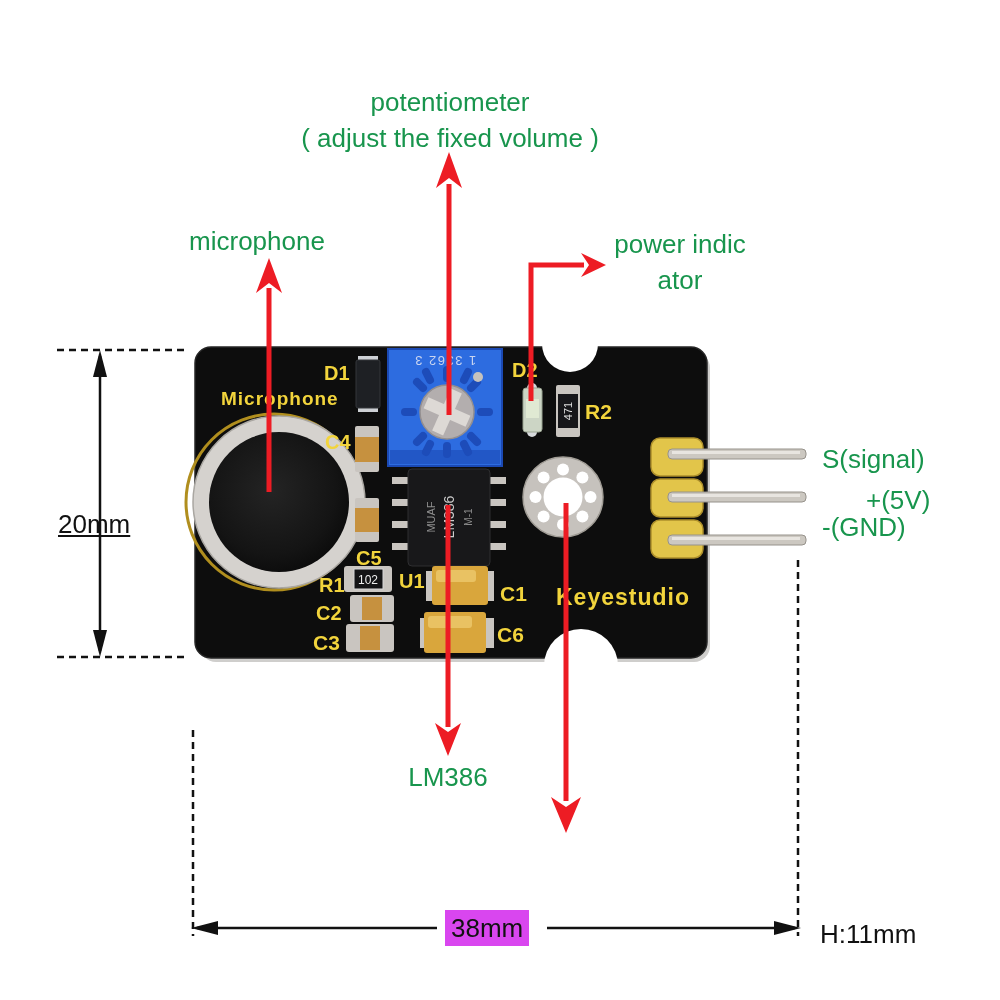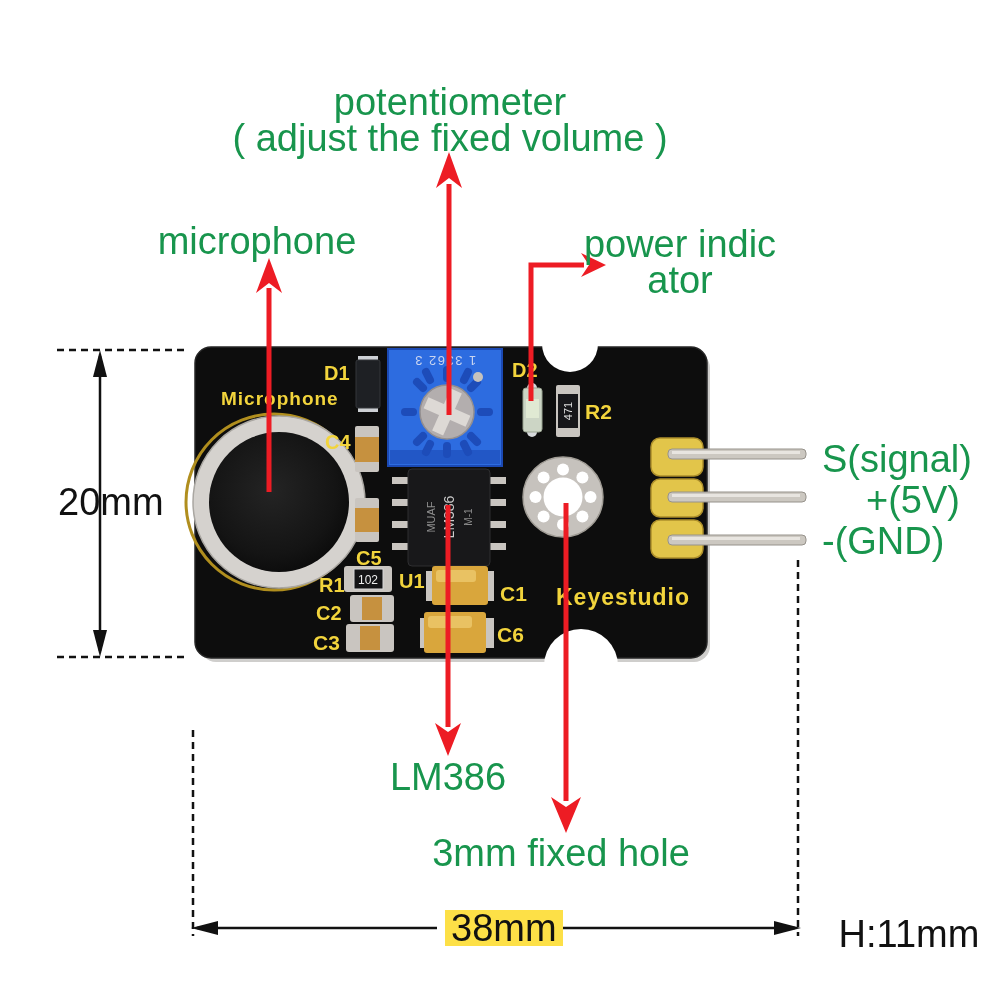--- a/index.html
+++ b/index.html
@@ -1,24 +1,24 @@
 <!DOCTYPE html>
 <html><head>
 <meta charset="utf-8">
 <style>
   html,body{margin:0;padding:0;background:#ffffff;}
   .canvas{
     position:relative;width:1000px;height:1000px;background:#ffffff;
     font-family:"Liberation Sans","DejaVu Sans",sans-serif;overflow:hidden;
   }
   .canvas svg{position:absolute;left:0;top:0;}
-  .ann{position:absolute;font-size:38px;line-height:36px;color:#18954d;white-space:nowrap;}
+  .ann{position:absolute;font-size:26px;line-height:36px;color:#18954d;white-space:nowrap;}
   .annC{text-align:center;}
   .dim{color:#111111;}
-  .w38{background:#fde047;padding:0 6px;}
+  .w38{background:#d946ef;padding:0 6px;}
 </style>
 </head>
 <body>
 
 <div class="canvas">
 
 <svg width="1000" height="1000" viewBox="0 0 1000 1000" style="font-family:&quot;Liberation Sans&quot;,&quot;DejaVu Sans&quot;,sans-serif">
   <defs>
     <radialGradient id="micGrad" cx="45%" cy="42%" r="65%">
       <stop offset="0%" stop-color="#242424"></stop>
@@ -250,27 +250,26 @@
 
 <div class="ann annC" style="left:107px;top:223px;width:300px;">microphone</div>
 
 <div class="ann annC" style="left:580px;top:226px;width:200px;">
   <div>power indic</div>
   <div>ator</div>
 </div>
 
 <div class="ann" style="left:822px;top:441px;">S(signal)</div>
 <div class="ann" style="left:822px;top:482px;margin-left:44px;">+(5V)</div>
-<div class="ann" style="left:822px;top:523px;">-(GND)</div>
+<div class="ann" style="left:822px;top:509px;">-(GND)</div>
 
 <div class="ann annC" style="left:348px;top:759px;width:200px;">LM386</div>
 
-<div class="ann annC" style="left:411px;top:835px;width:300px;">3mm fixed hole</div>
-
-<div class="ann dim" style="left:58px;top:484px;">20mm</div>
+
+<div class="ann dim" style="left:58px;top:506px;text-decoration:underline;">20mm</div>
 
 <div class="ann dim w38" style="left:445px;top:910px;">38mm</div>
 
-<div class="ann dim" style="left:820px;top:915px;width:178px;text-align:center;line-height:39px;">
+<div class="ann dim" style="left:820px;top:915px;width:178px;text-align:left;line-height:39px;">
   <div>H:11mm</div>
 </div>
 
 </div>
 
 </body></html>

